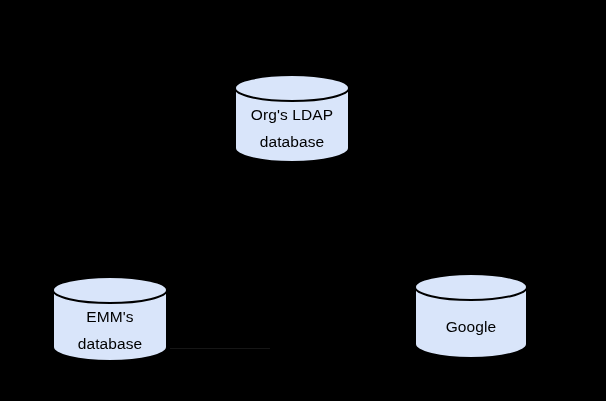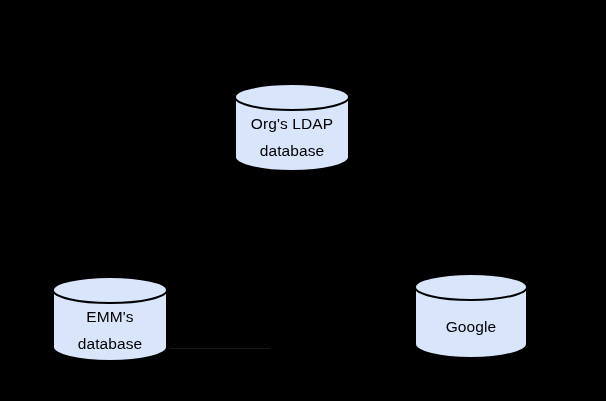--- a/index.html
+++ b/index.html
@@ -17,21 +17,21 @@
   .cyl-label {
     position: absolute;
     left: 0; right: 0;
     text-align: center;
     color: #000000;
     font-size: 15.5px;
     line-height: 27px;
     font-weight: 400;
     letter-spacing: 0.1px;
   }
-  .node-ldap   { left: 232px; top: 82px;  width: 120px; height: 91px; text-decoration: underline; }
+  .node-ldap   { left: 232px; top: 73px;  width: 120px; height: 91px; text-decoration: underline; }
   .node-emm    { left: 50px;  top: 275px; width: 120px; height: 88px; }
   .node-google { left: 412px; top: 273px; width: 118px; height: 87px; }
   .node-ldap .cyl-label   { top: 28px; }
   .node-emm .cyl-label    { top: 28px; }
   .node-google .cyl-label { top: 40px; }
   .faint-connector {
     position: absolute;
     left: 170px; top: 348px;
     width: 100px; height: 1px;
     background: #161616;

